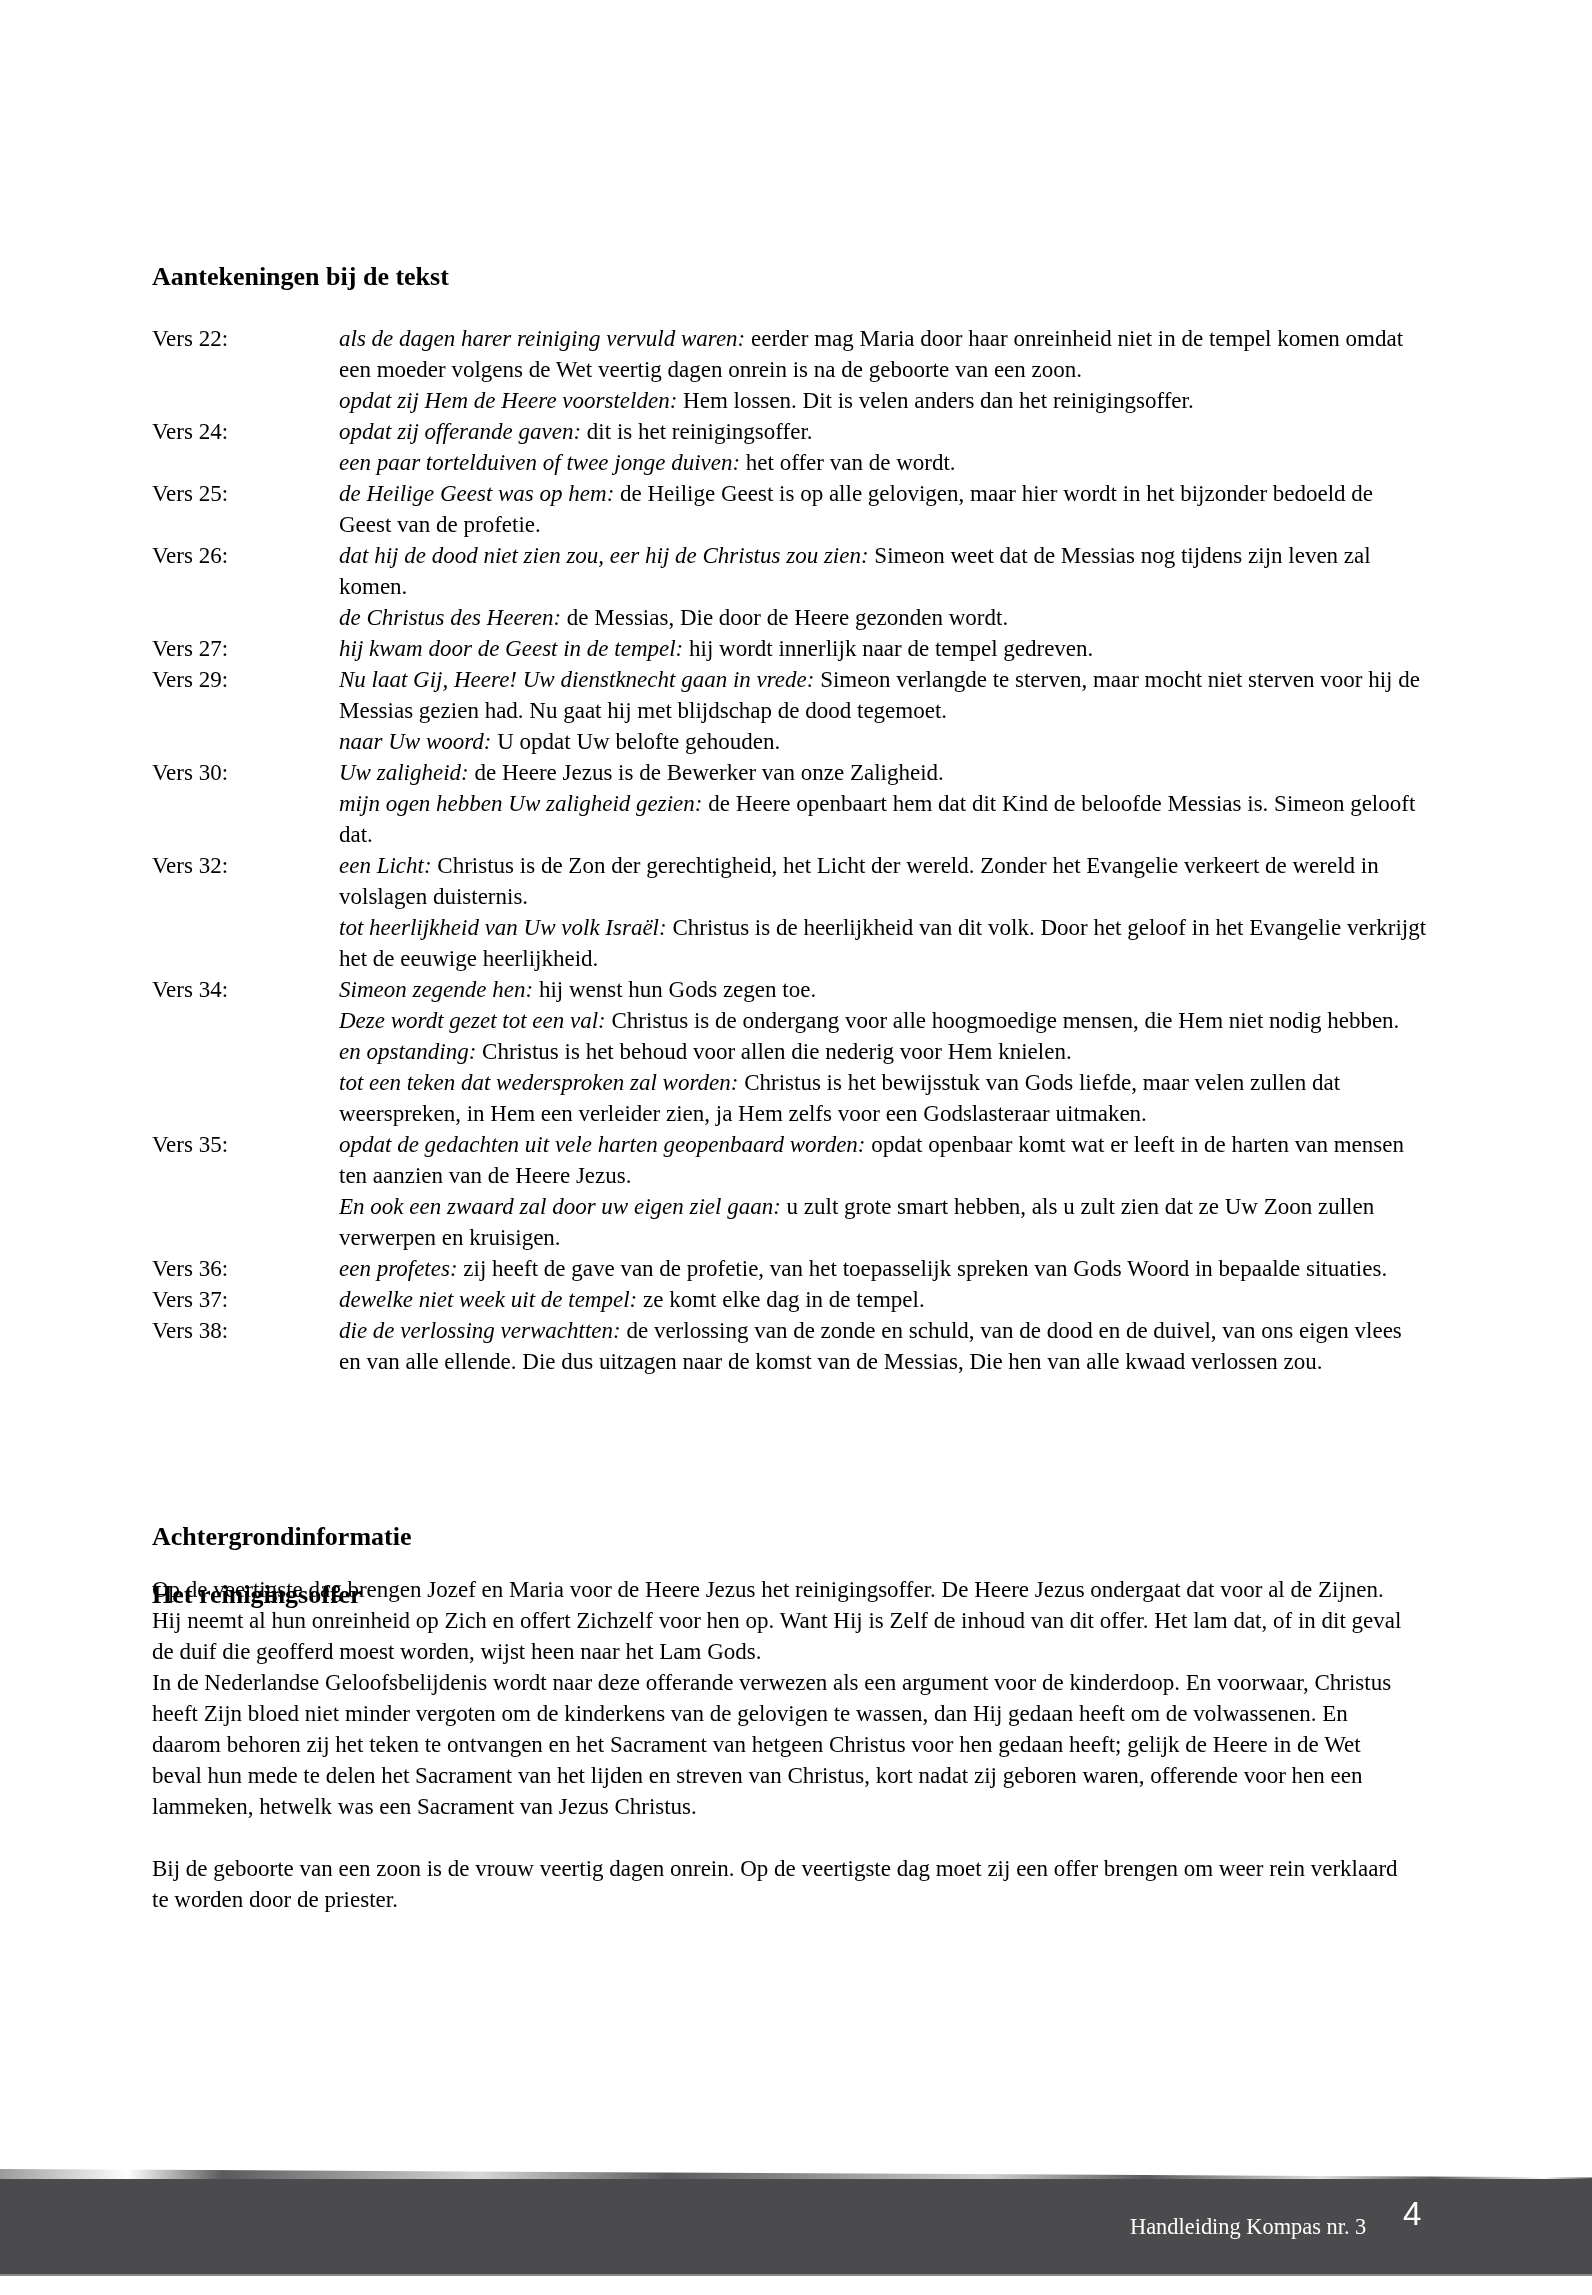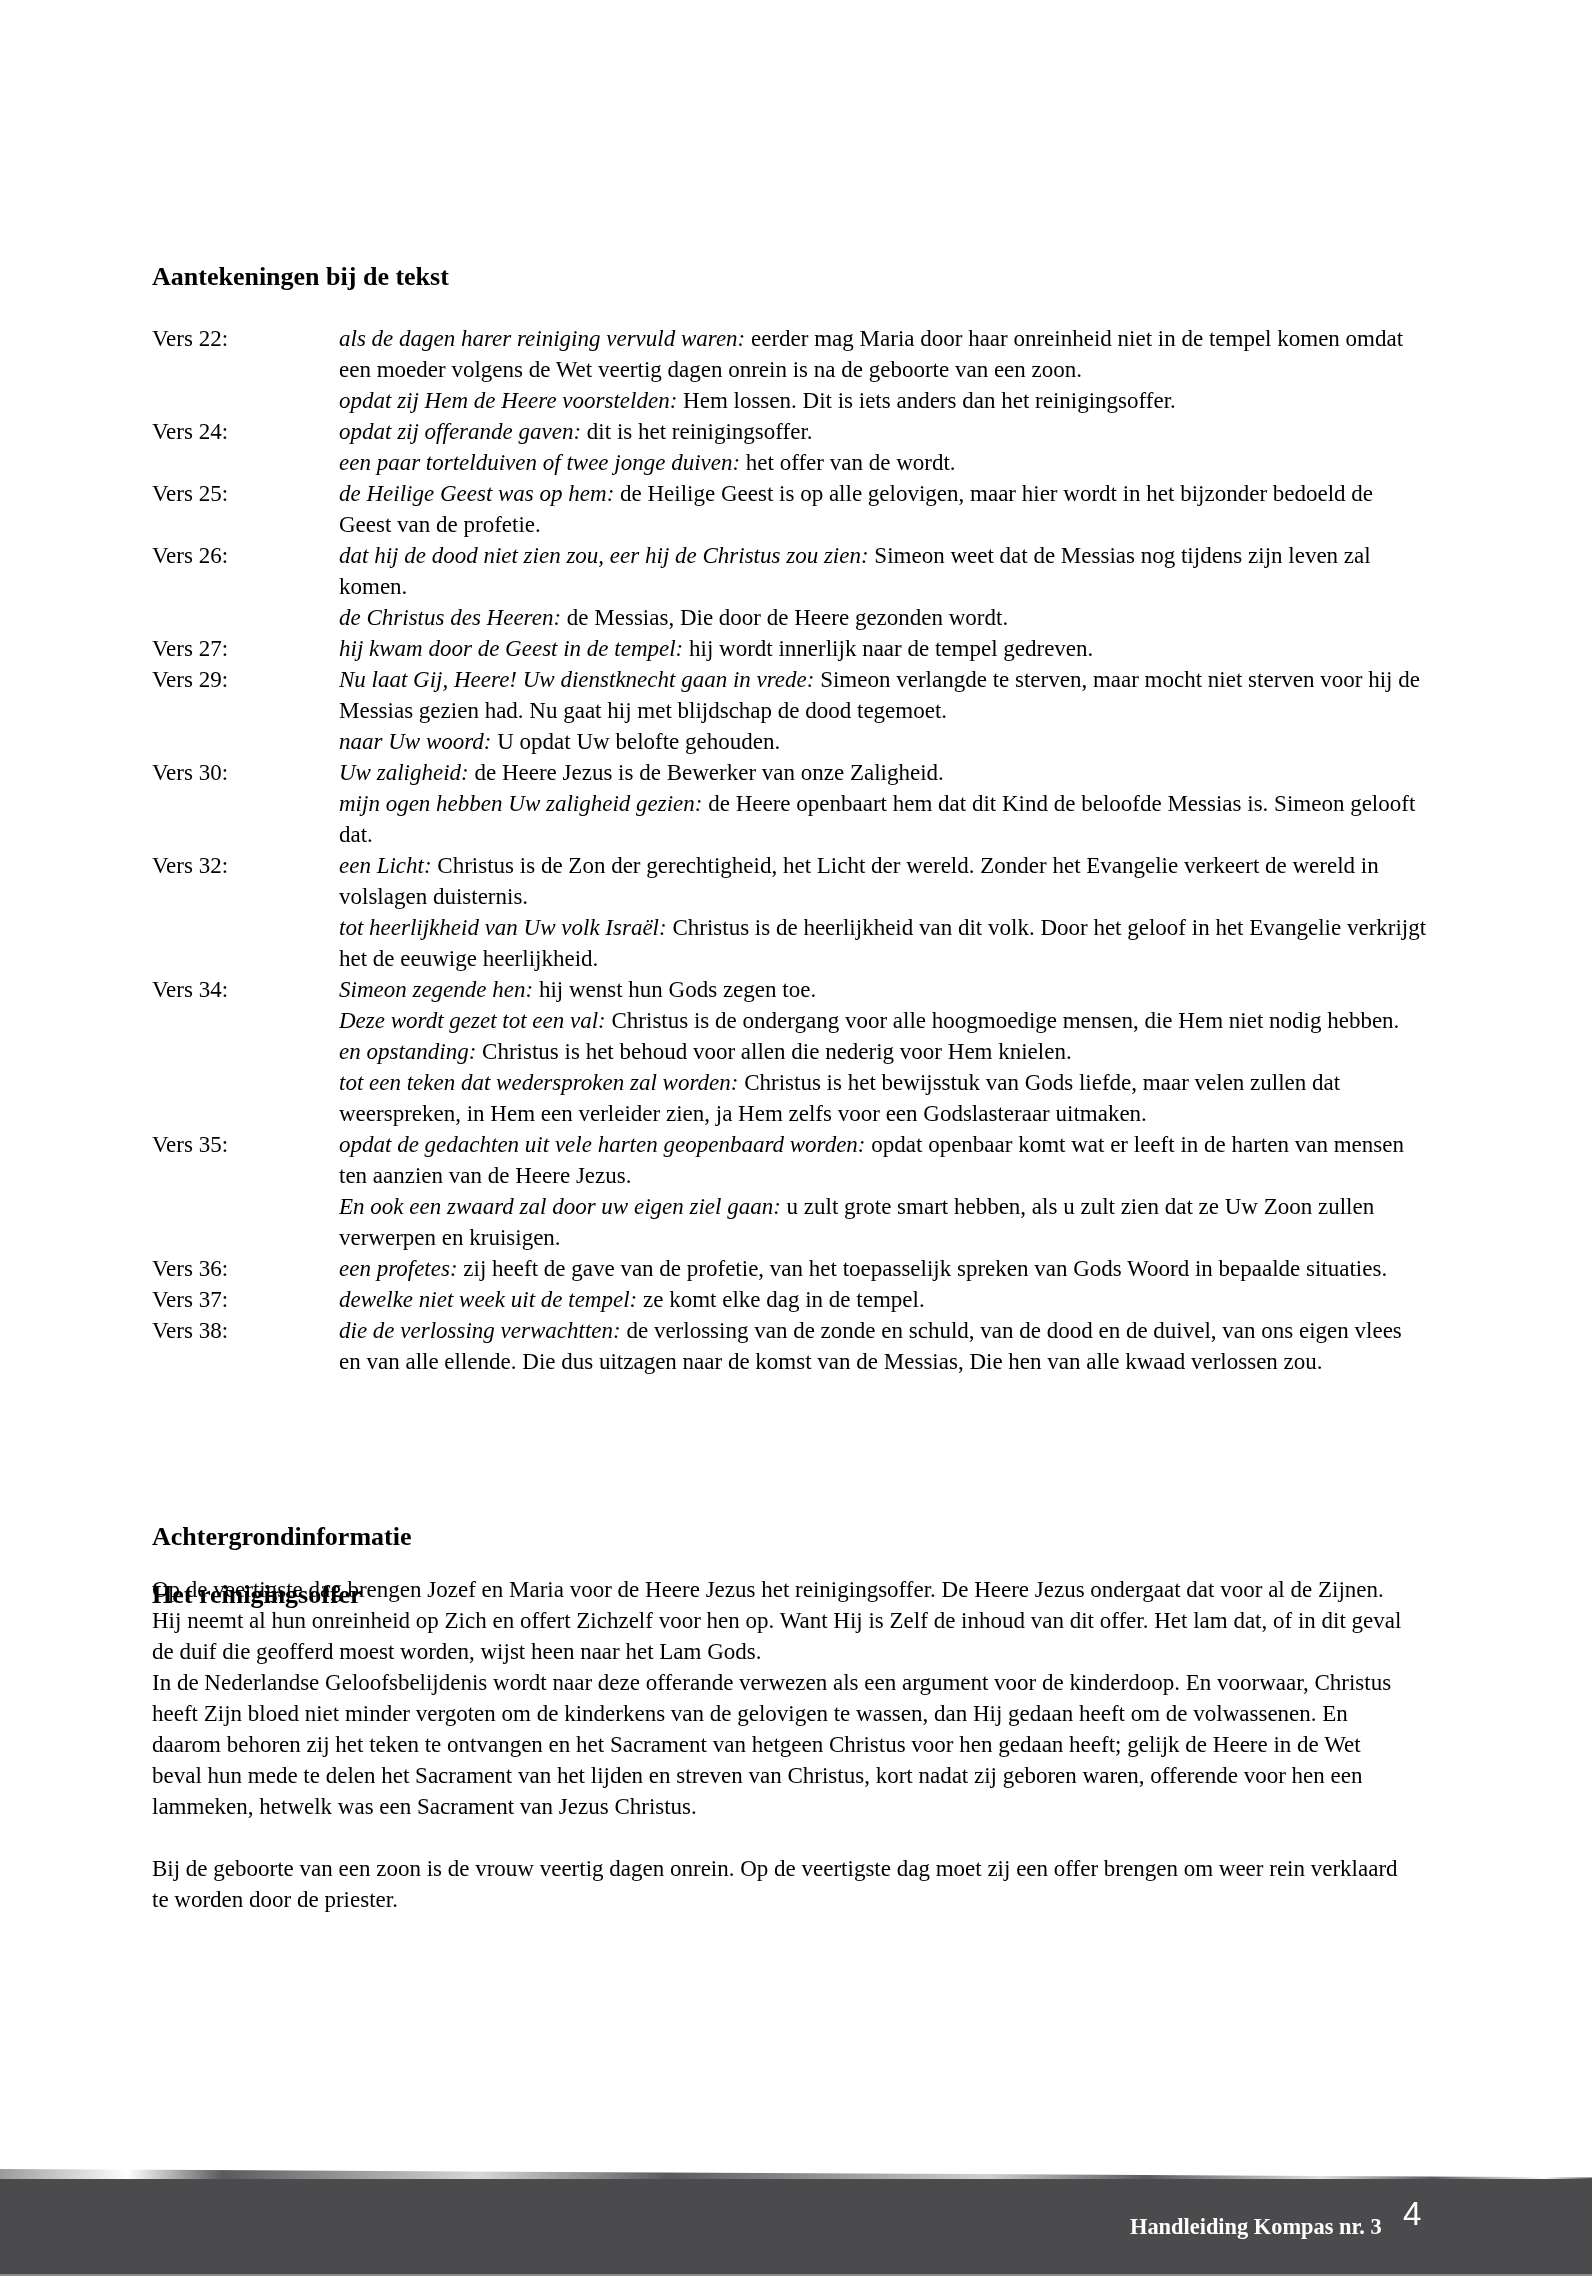--- a/index.html
+++ b/index.html
@@ -36,40 +36,40 @@
   .footer-edge {
     position: absolute; left: 0; top: 0; width: 1592px; height: 12px;
     background: linear-gradient(90deg, #9a9a9a 0%, #ffffff 8%, #5a5a5c 14%, #d8d8d8 30%, #5a5a5c 42%, #d0d0d0 62%, #5a5a5c 72%, #e0e0e0 83%, #5a5a5c 90%, #ffffff 97%, #4b4b4d 100%);
     clip-path: polygon(0 0, 100% 70%, 100% 100%, 0 100%);
   }
   .footer-line {
     position: absolute; left: 0; top: 105px; width: 1592px; height: 1.7px; background: #8a8a8a;
   }
   .footer-title {
     position: absolute; left: 1130px; top: 45px;
-    font-family: "Liberation Serif", serif; font-size: 22.4px; color: #ffffff; white-space: nowrap; font-weight: bold;
+    font-family: "Liberation Serif", serif; font-size: 22.4px; color: #ffffff; white-space: nowrap;
   }
   .footer-page {
     position: absolute; left: 1403px; top: 26px;
     font-family: "Liberation Sans", sans-serif; font-size: 33px; color: #ffffff;
   }
 </style>
 </head>
 <body>
 
 <div class="page-content">
 
   <h2 id="h-notes" class="h-bold">Aantekeningen bij de tekst</h2>
 
   <div id="notes">
       <div class="note-row">
         <div class="note-label">Vers 22:</div>
         <div class="note-entries">
           <p class="note-entry"><span class="term">als de dagen harer reiniging vervuld waren:</span><span class="explanation"> eerder mag Maria door haar onreinheid niet in de tempel komen omdat een moeder volgens de Wet veertig dagen onrein is na de geboorte van een zoon.</span></p>
-          <p class="note-entry"><span class="term">opdat zij Hem de Heere voorstelden:</span><span class="explanation"> Hem lossen. Dit is iets anders dan het reinigingsoffer.</span></p>
+          <p class="note-entry"><span class="term">opdat zij Hem de Heere voorstelden:</span><span class="explanation"> Hem lossen. Dit is velen anders dan het reinigingsoffer.</span></p>
         </div>
       </div>
       <div class="note-row">
         <div class="note-label">Vers 24:</div>
         <div class="note-entries">
           <p class="note-entry"><span class="term">opdat zij offerande gaven:</span><span class="explanation"> dit is het reinigingsoffer.</span></p>
           <p class="note-entry"><span class="term">een paar tortelduiven of twee jonge duiven:</span><span class="explanation"> het offer van de wordt.</span></p>
         </div>
       </div>
       <div class="note-row">

